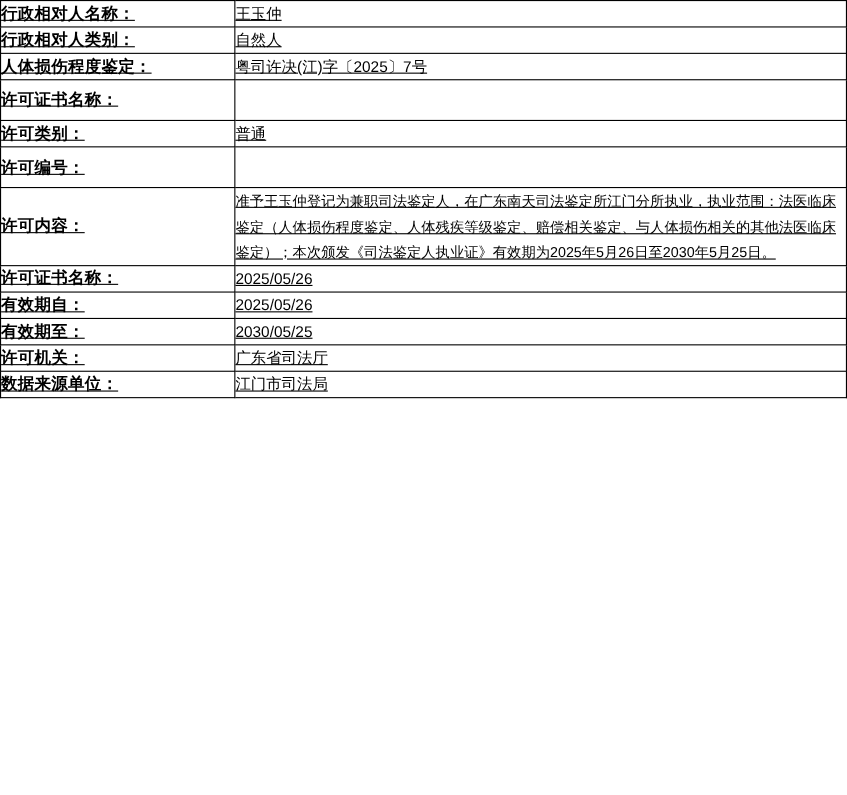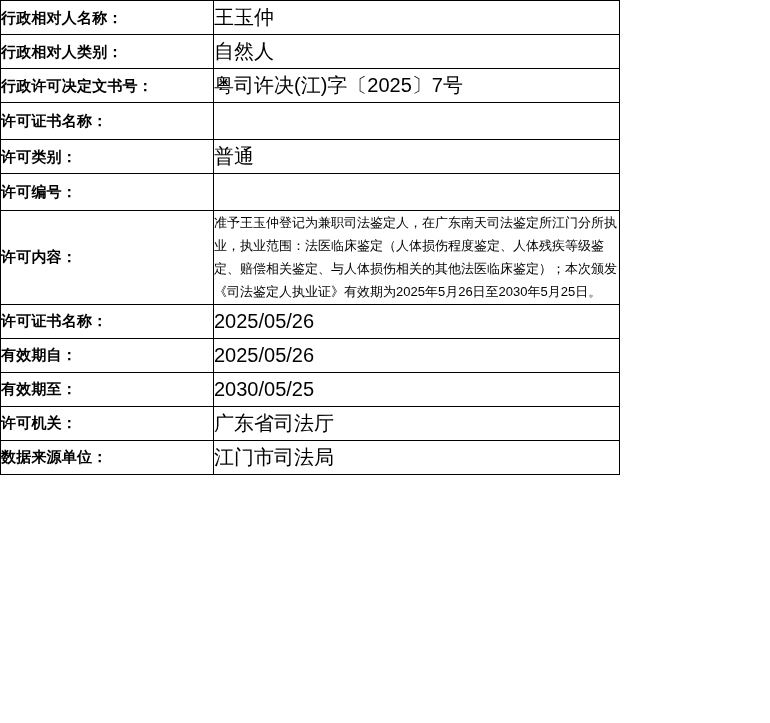--- a/index.html
+++ b/index.html
@@ -8,40 +8,41 @@
     background: #ffffff;
   }
   body {
     width: 770px;
     height: 723px;
     font-family: "Liberation Sans", "DejaVu Sans", sans-serif;
     color: #000000;
     overflow: hidden;
   }
   .doc-table {
-    width: 620px;
+    width: 770px;
     border-collapse: collapse;
     table-layout: fixed;
+    text-decoration: underline;
   }
   .doc-table td {
     border: 1px solid #000000;
     vertical-align: middle;
     padding: 0;
   }
   .label-cell {
     width: 212px;
     font-weight: bold;
     font-size: 15px;
     padding: 10px 6px 10px 6px;
     text-align: left;
     letter-spacing: 0.2px;
     line-height: 1.45;
   }
   .value-cell {
-    font-size: 20px;
+    font-size: 14px;
     padding: 10px 10px 10px 10px;
     text-align: left;
     line-height: 1.65;
     word-break: break-all;
   }
   .value-cell.empty {
     padding-top: 18px;
     padding-bottom: 18px;
   }
   .content-cell {
@@ -61,21 +62,21 @@
   <tbody>
     <tr>
       <td class="label-cell">行政相对人名称：</td>
       <td class="value-cell">王玉仲</td>
     </tr>
     <tr>
       <td class="label-cell">行政相对人类别：</td>
       <td class="value-cell">自然人</td>
     </tr>
     <tr>
-      <td class="label-cell">行政许可决定文书号：</td>
+      <td class="label-cell">人体损伤程度鉴定：</td>
       <td class="value-cell">粤司许决(江)字〔2025〕7号</td>
     </tr>
     <tr>
       <td class="label-cell">许可证书名称：</td>
       <td class="value-cell empty"></td>
     </tr>
     <tr>
       <td class="label-cell">许可类别：</td>
       <td class="value-cell">普通</td>
     </tr>

